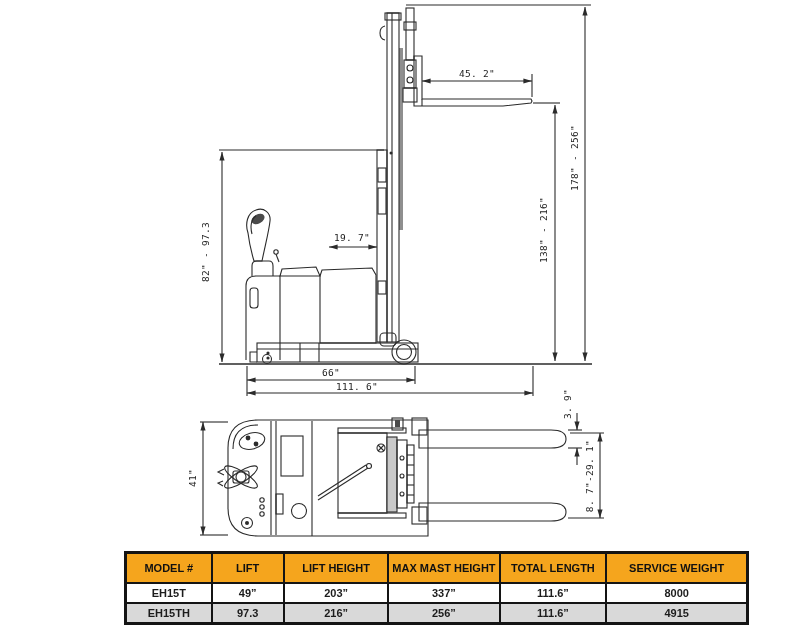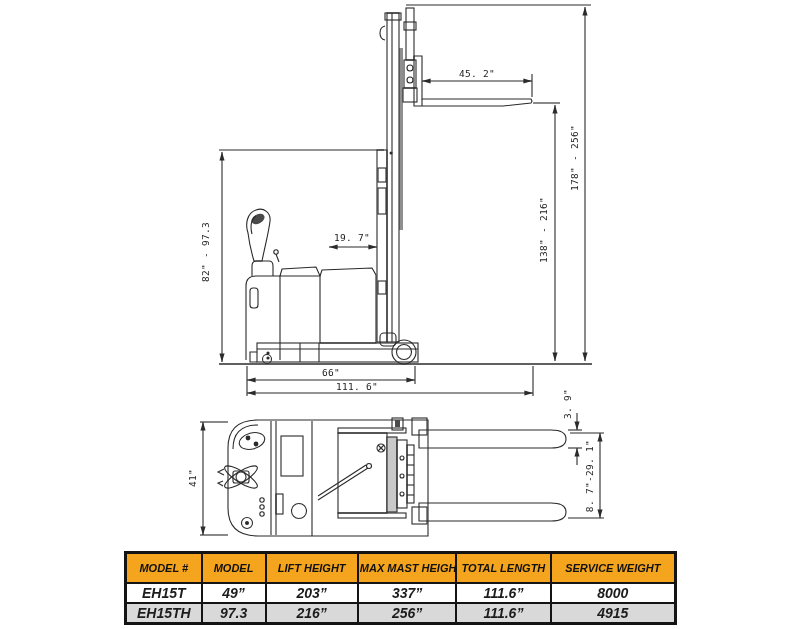--- a/index.html
+++ b/index.html
@@ -1,24 +1,24 @@
 <!DOCTYPE html>
 <html><head>
 <meta charset="utf-8">
 <style>
   html,body{margin:0;padding:0;background:#ffffff;}
   .canvas{position:relative;width:800px;height:629px;background:#ffffff;overflow:hidden;
           font-family:"Liberation Sans", sans-serif;}
   svg text{font-family:"DejaVu Sans Mono", monospace;font-size:9.5px;fill:#1c1c1c;letter-spacing:.3px;}
-  table.spec{position:absolute;left:124px;top:551px;width:553px;border-collapse:collapse;
-             table-layout:fixed;border:3px solid #141414;font-style:italic;}
+  table.spec{position:absolute;left:124px;top:551px;width:625px;border-collapse:collapse;
+             table-layout:fixed;border:3px solid #141414;}
   table.spec th, table.spec td{border:2px solid #141414;text-align:center;vertical-align:middle;
              overflow:hidden;white-space:nowrap;}
   table.spec th{background:#F5A51D;color:#111;font-size:11px;font-weight:bold;height:24px;padding:2px 1px;}
-  table.spec td{font-size:14px;font-weight:bold;color:#1c1c1c;height:16px;padding:1px;background:#ffffff;text-align:center;}
+  table.spec td{font-size:11px;font-weight:bold;color:#1c1c1c;height:16px;padding:1px;background:#ffffff;text-align:center;}
   table.spec tr.alt td{background:#D9D9D9;}
 </style>
 </head>
 <body>
 
 <div class="canvas">
 
 <svg width="800" height="548" viewBox="0 0 800 548">
   <defs>
     <marker id="arr" markerWidth="9" markerHeight="6" refX="8.6" refY="3" orient="auto-start-reverse" markerUnits="userSpaceOnUse">
@@ -215,21 +215,21 @@
     <col style="width:75px">
         <col style="width:63px">
         <col style="width:91px">
     <col style="width:97px">
         <col style="width:93px">
         <col style="width:123px">
   </colgroup>
   <thead>
     <tr>
       <th>MODEL #</th>
-      <th>MODEL</th>
+      <th>LIFT</th>
       <th>LIFT HEIGHT</th>
       <th>MAX MAST HEIGHT</th>
       <th>TOTAL LENGTH</th>
       <th>SERVICE WEIGHT</th>
     </tr>
   </thead>
   <tbody>
     <tr>
       <td>EH15T</td>
       <td>49”</td>

